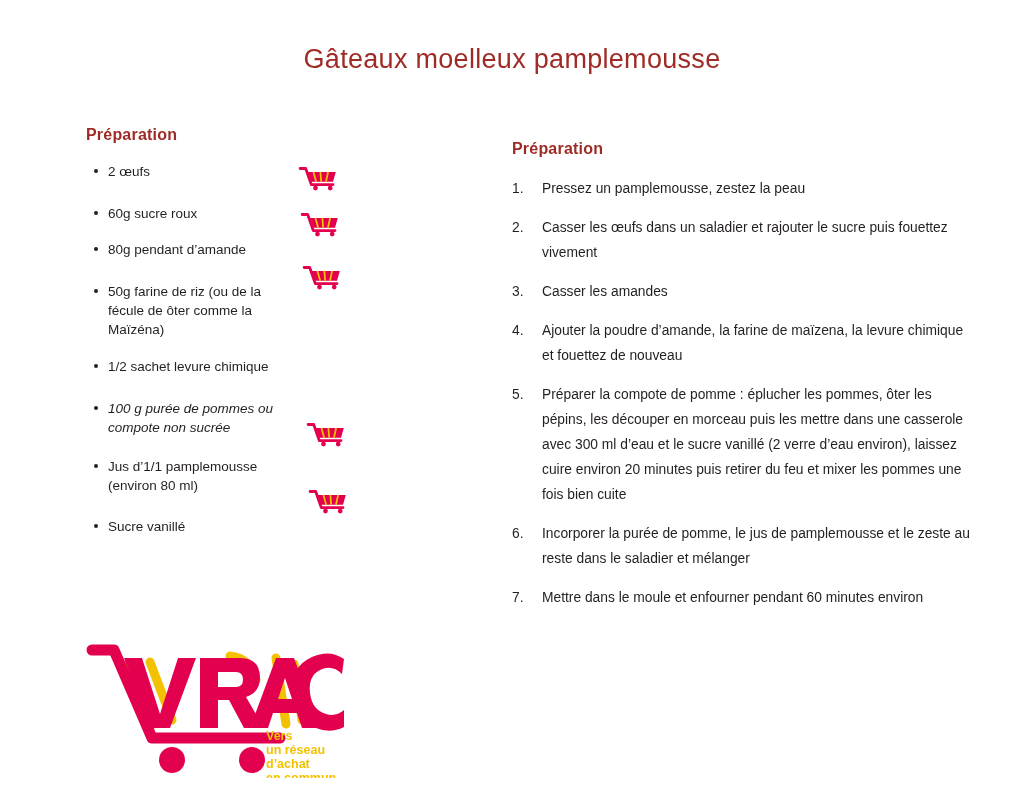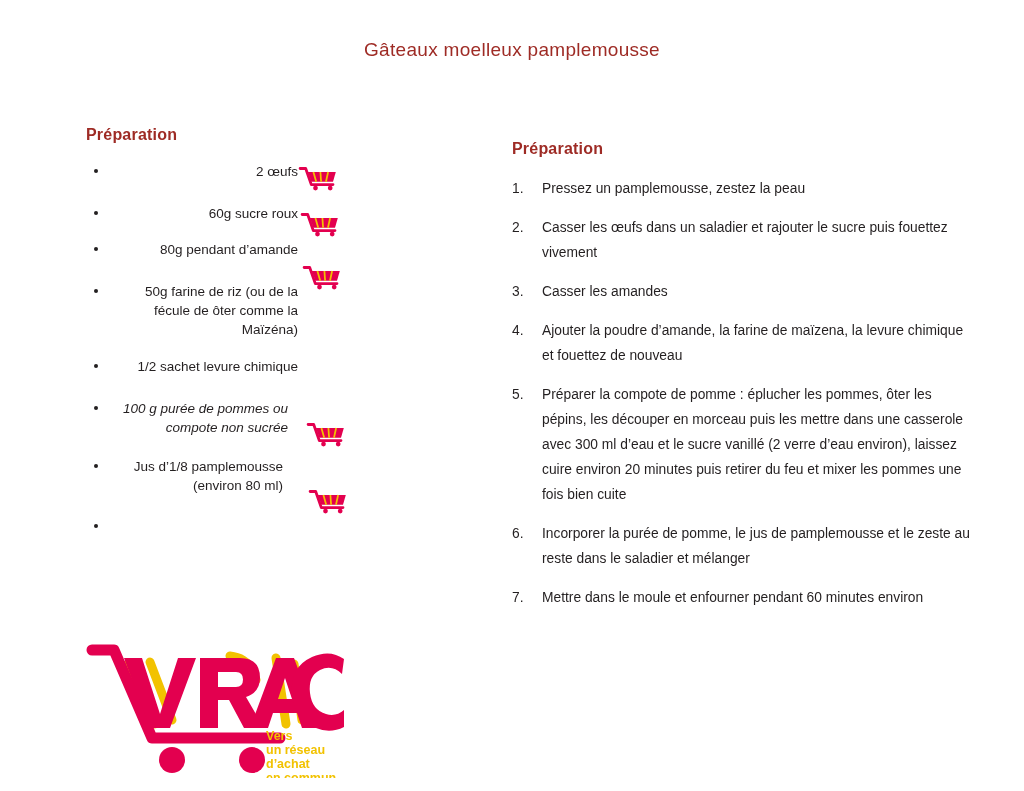--- a/index.html
+++ b/index.html
@@ -21,21 +21,21 @@
     width: 1024px;
     height: 791px;
   }
 
   .doc-title {
     position: absolute;
     top: 26px;
     left: 0;
     width: 1024px;
     text-align: center;
-    font-size: 19px;
+    font-size: 27px;
     color: #9e2b25;
     letter-spacing: 0.3px;
     font-weight: normal;
   }
 
   .col-left {
     position: absolute;
     top: 126px;
     left: 86px;
     width: 300px;
@@ -62,21 +62,20 @@
     padding: 0;
   }
 
   ul.ingredients li {
     position: relative;
     padding-left: 22px;
     font-size: 13.5px;
     line-height: 19px;
     color: #231f20;
     min-height: 20px;
-    text-align: right;
   }
 
   ul.ingredients li .bullet {
     position: absolute;
     left: 8px;
     top: 7px;
     width: 4px;
     height: 4px;
     background: #231f20;
     border-radius: 50%;
@@ -157,24 +156,25 @@
       <li style="margin-bottom:22px;">
         <span class="bullet"></span>
         <span class="txt">1/2 sachet levure chimique</span>
       </li>
       <li style="margin-bottom:20px;">
         <span class="bullet"></span>
         <span class="txt" style="max-width:180px;font-style:italic;">100 g purée de pommes ou compote non sucrée</span>
       </li>
       <li style="margin-bottom:22px;">
         <span class="bullet"></span>
-        <span class="txt" style="max-width:175px;">Jus d’1/8 pamplemousse (environ 80 ml)</span>
+        <span class="txt" style="max-width:175px;">Jus d’1/1 pamplemousse (environ 80 ml)</span>
       </li>
       <li>
         <span class="bullet"></span>
+        <span class="txt">Sucre vanillé</span>
       </li>
     </ul>
   </div>
 
   <div class="mini-logo" style="left:298px; top:166px;">
     <svg viewBox="0 0 60 36" width="42" height="26" xmlns="http://www.w3.org/2000/svg">
       <g>
         <path d="M3 3 L11 3 L19 26 L50 26" fill="none" stroke="#e3004f" stroke-width="4" stroke-linecap="round" stroke-linejoin="round"></path>
         <path d="M14 8 L54 8 L50 22 L19 22 Z" fill="#e3004f"></path>
         <path d="M22 8 L26 22" stroke="#f2c200" stroke-width="2.5" fill="none"></path>

